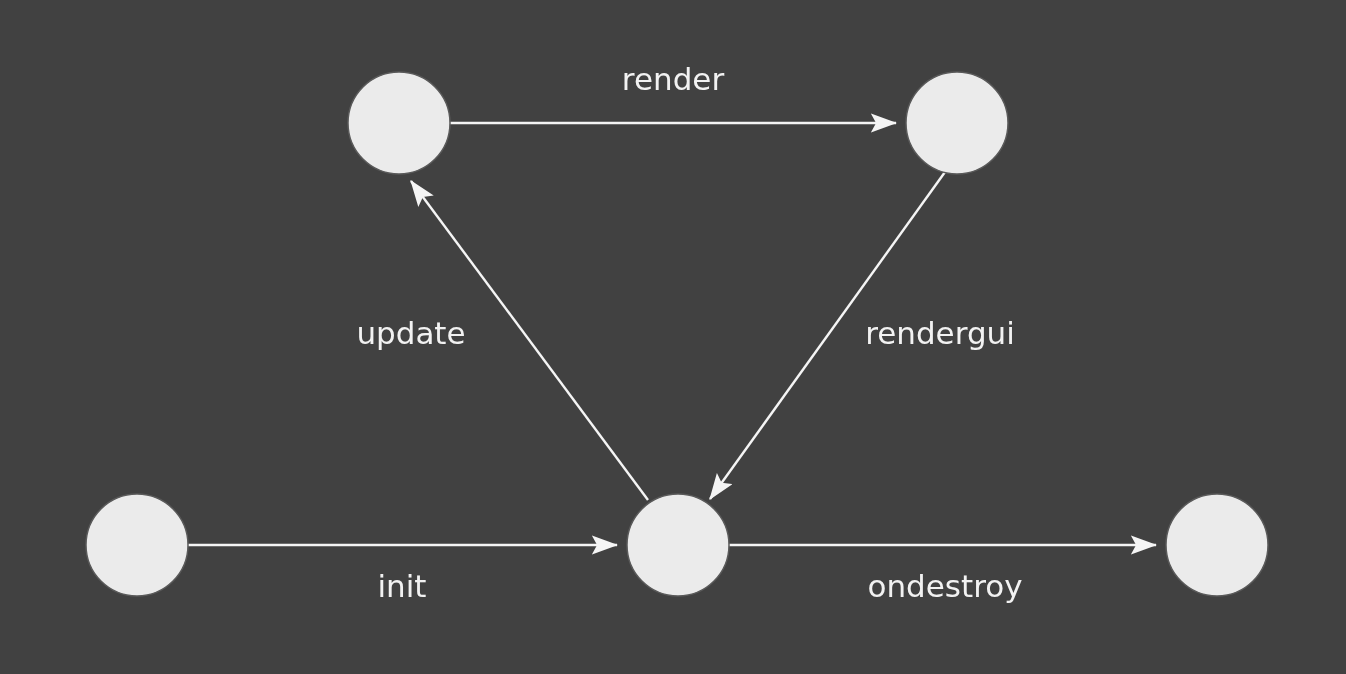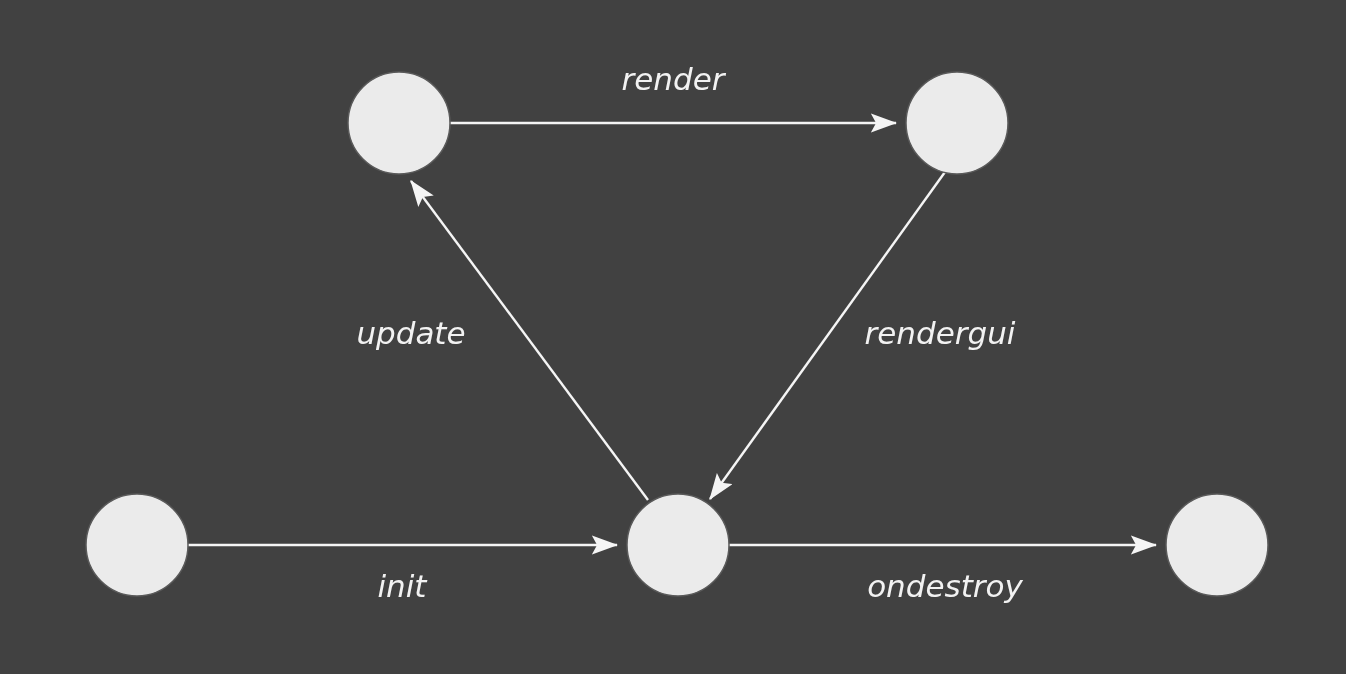--- a/index.html
+++ b/index.html
@@ -11,21 +11,20 @@
     width: 1346px;
     height: 674px;
     overflow: hidden;
     font-family: "DejaVu Sans", sans-serif;
   }
   #diagram-root {
     position: relative;
     width: 1346px;
     height: 638px;
     background: #414141;
-    font-style: italic;
   }
   svg#graph-canvas {
     position: absolute;
     top: 0;
     left: 0;
     width: 1346px;
     height: 674px;
     display: block;
   }
   .edge-label {

